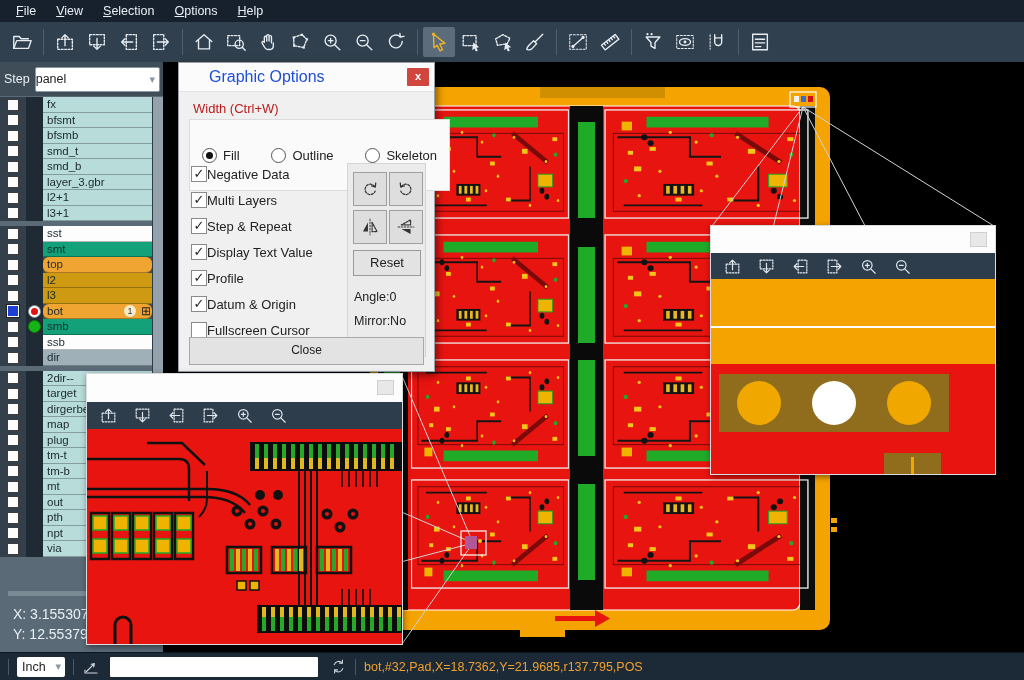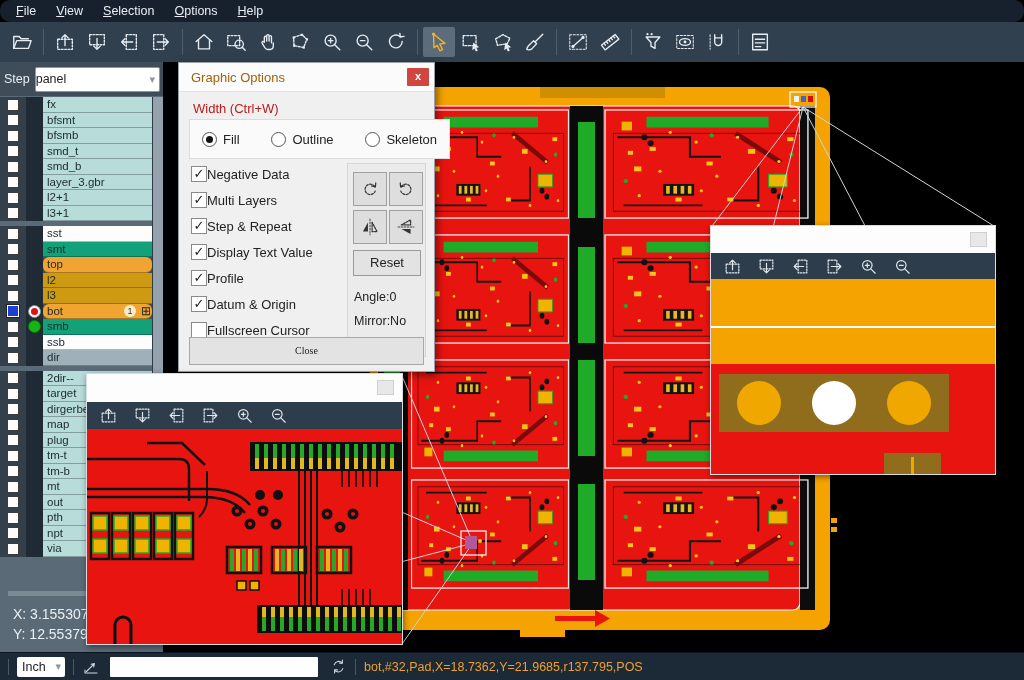--- a/index.html
+++ b/index.html
@@ -1,20 +1,20 @@
 <!DOCTYPE html>
 <html style="--menubar: #17212e; --chrome: #31404e; --pcb_red: #e81410; --pcb_orange: #f5a300; --pcb_green: #1faa28; --layer_green: #12a178; --layer_orange: #f0a431; --layer_gold: #cd9a12; --layer_gray: #9fb0b8; --select_yellow: #f0b428; --status_text: #f0a030;"><head>
 <meta charset="utf-8">
 <style>
   html,body{margin:0;padding:0;background:#000;}
   #app{position:relative;width:1024px;height:680px;overflow:hidden;
        font-family:"Liberation Sans",sans-serif;-webkit-font-smoothing:antialiased;}
   
   #menubar{position:absolute;left:0;top:0;width:1024px;height:22px;background:var(--menubar);
-           display:flex;align-items:center;padding-left:6px;box-sizing:border-box;border-radius:10px;}
+           display:flex;align-items:center;padding-left:6px;box-sizing:border-box;}
   .mitem{display:inline-block;color:#e9eef3;font-size:12.5px;padding:0 10px;line-height:22px;cursor:default;}
   .mitem::first-letter{text-decoration:underline;}
   #toolbar{position:absolute;left:0;top:22px;width:1024px;height:40px;background:var(--chrome);
            display:flex;align-items:center;padding-left:6px;box-sizing:border-box;}
   .tsep{width:1px;height:26px;background:#4e5f6e;margin:0 5px;}
   .tbtn{width:32px;height:30px;display:flex;align-items:center;justify-content:center;color:#e6ecf2;border-radius:2px;}
   .tbtn.active{background:#5c6c7a;color:var(--select_yellow);}
   .ico{stroke:currentColor;fill:none;stroke-width:1.5;stroke-linecap:round;stroke-linejoin:round;}
   .tbi{width:22px;height:22px;}
   
@@ -47,44 +47,44 @@
   #scrollstrip{position:absolute;right:0;top:35px;width:10px;height:481px;background:#93a2ac;border-left:1px solid #2e3a43;}
   #coordbox{position:absolute;left:8px;bottom:8px;width:163px;color:#e9eff4;font-size:14px;}
   #coordbox .divline{height:1px;background:#7b8b94;margin-bottom:8px;}
   #coordbox div{padding:2px 0 2px 5px;}
   
   #canvas{position:absolute;left:163px;top:62px;width:861px;height:590px;background:#000;}
   
   #dialog{position:absolute;left:178px;top:62px;width:257px;height:310px;background:#f0f0f0;
           border:1px solid #9aa0a6;box-shadow:2px 3px 8px rgba(0,0,0,.5);box-sizing:border-box;z-index:10;}
   #dtitle{height:28px;background:#fbfbfb;border-bottom:1px solid #e2e2e2;display:flex;align-items:center;}
-  #dtitle .ttext{flex:1;font-size:13px;color:#a16207;padding-left:12px;}
+  #dtitle .ttext{flex:1;font-size:16px;color:#1d4ed8;padding-left:30px;}
   #dclose{width:22px;height:18px;background:#d0453e;color:#fff;font-size:11px;font-weight:bold;text-align:center;
           line-height:17px;margin-right:5px;border-radius:1px;}
   .dlabel{position:absolute;left:14px;top:38px;font-size:13px;color:#b91c1c;}
   #radiobox{position:absolute;left:10px;top:56px;width:235px;height:38px;background:#fafafa;border:1px solid #dcdcdc;
-            display:flex;align-items:center;justify-content:space-between;padding:0 12px;}
+            display:flex;align-items:center;justify-content:space-between;padding:16px 12px;}
   .ritem{display:flex;align-items:center;gap:6px;font-size:13px;color:#222;}
   .rdot{width:13px;height:13px;border:1px solid #555;border-radius:50%;background:#fff;position:relative;}
   .rdot.on::after{content:"";position:absolute;left:3px;top:3px;width:7px;height:7px;border-radius:50%;background:#111;}
   #checklist{position:absolute;left:12px;top:98px;width:152px;}
   .dchk{display:flex;align-items:center;height:26px;gap:0;}
   .dbox{width:14px;height:14px;background:#fff;border:1px solid #8a8a8a;font-size:13px;line-height:13px;
         text-align:center;color:#222;}
   .dbox.on::after{content:"✓";}
   .dchk span.lab{font-size:13px;color:#222;white-space:nowrap;}
   #rightpanel{position:absolute;left:168px;top:100px;width:79px;height:194px;background:#ebebeb;border:1px solid #d5d5d5;box-sizing:border-box;}
   .obtn{position:absolute;width:32px;height:32px;background:#dedede;border:1px solid #a0a0a0;display:flex;
         align-items:center;justify-content:center;color:#333;}
   .obtn svg{width:20px;height:20px;}
   #reset{position:absolute;left:5px;top:86px;width:66px;height:24px;background:#e3e3e3;border:1px solid #9a9a9a;
          font-size:13px;color:#222;text-align:center;line-height:23px;}
   .ptext{position:absolute;left:6px;font-size:12.5px;color:#222;}
   #closebtn{position:absolute;left:10px;right:10px;bottom:6px;height:26px;background:#e3e3e3;border:1px solid #a8a8a8;
-            font-size:10px;color:#222;text-align:center;line-height:25px;font-family:Liberation Serif, serif;}
+            font-size:12px;color:#222;text-align:center;line-height:25px;}
   
   .fwin{position:absolute;background:#fff;border:1px solid #d9dde0;box-shadow:1px 2px 6px rgba(0,0,0,.45);
         box-sizing:border-box;z-index:20;}
   .ftitle{position:relative;background:#fdfdfd;}
   .fbtn{position:absolute;right:8px;top:6px;width:15px;height:13px;background:#e8e8e8;border:1px solid #d0d0d0;}
   .ftool{background:#2e3d4c;display:flex;align-items:center;gap:15px;padding-left:12px;color:#dfe6ec;}
   .ftool svg{width:19px;height:19px;}
   #winBL{left:86px;top:373px;width:317px;height:272px;}
   #winBL .ftitle{height:28px;} #winBL .ftool{height:27px;}
   #winTR{left:710px;top:225px;width:286px;height:250px;}

